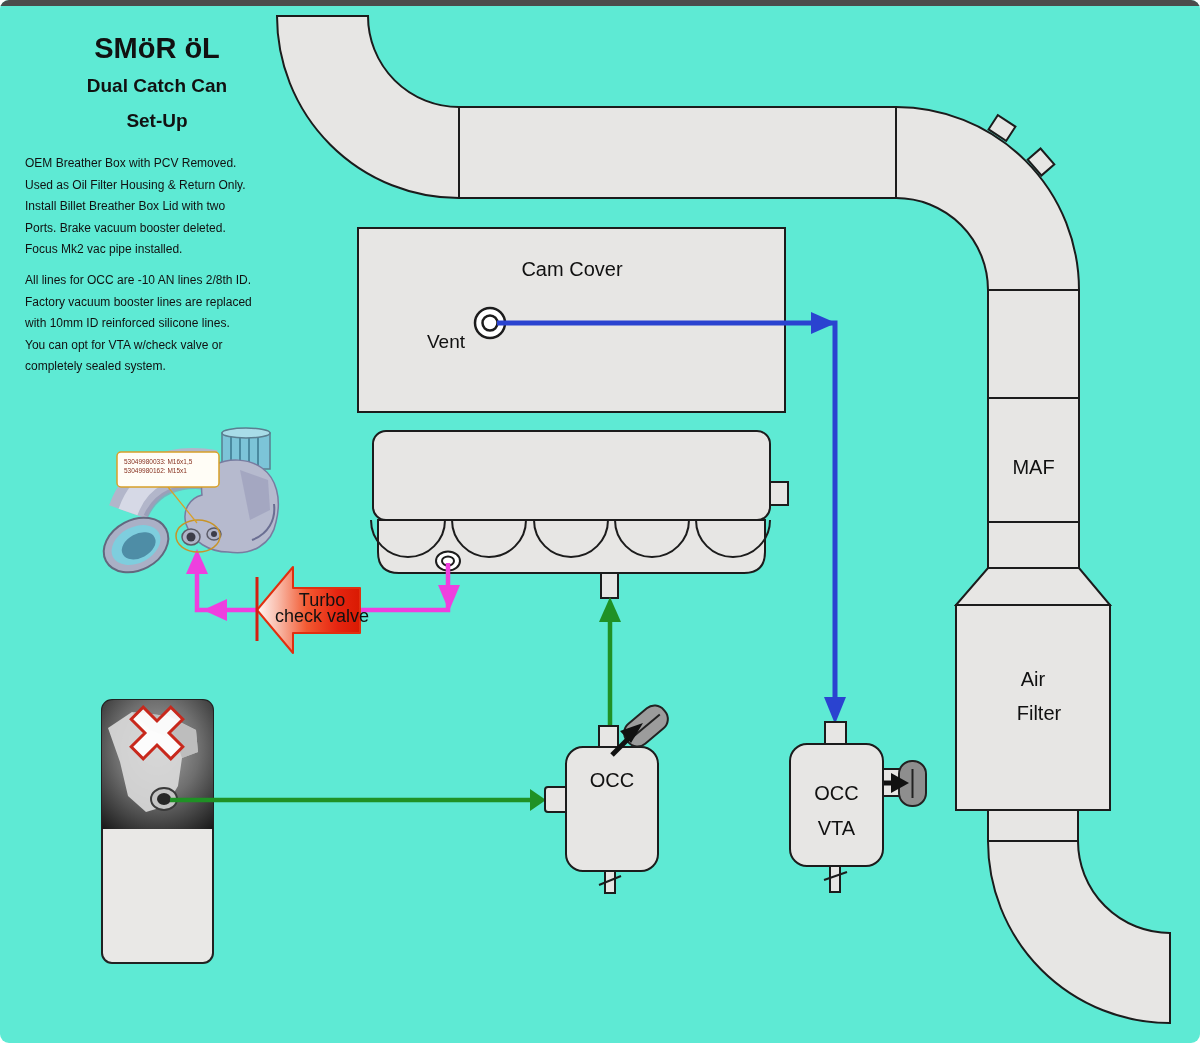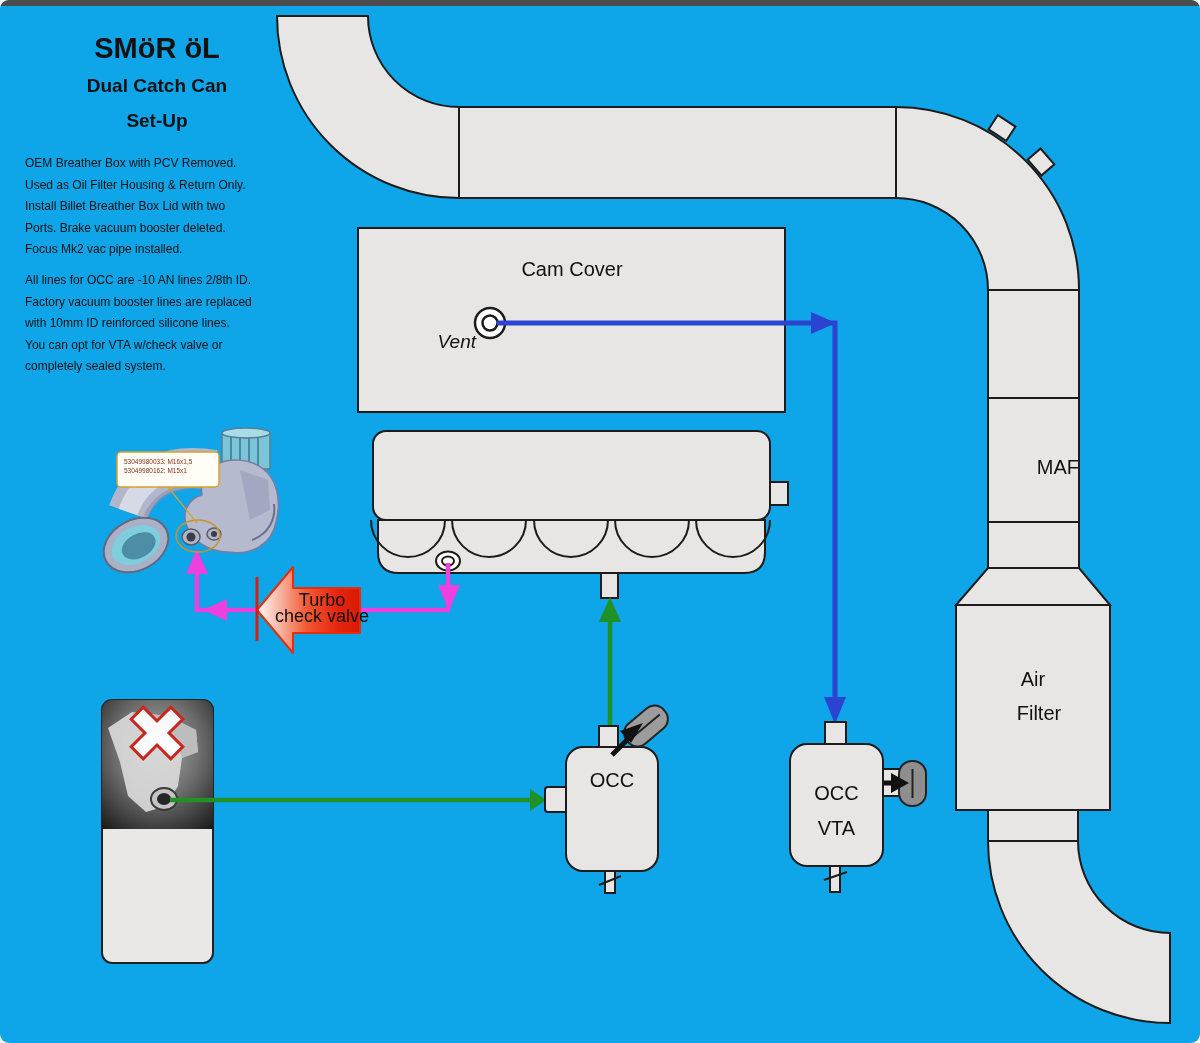--- a/index.html
+++ b/index.html
@@ -1,30 +1,30 @@
 <!DOCTYPE html>
 <html><head>
 <meta charset="utf-8">
 <style>
   html,body{margin:0;padding:0;background:#ffffff;}
   #stage{
     position:relative;width:1200px;height:1043px;
-    background:#0ea5e9;overflow:hidden;border-radius:9px;
+    background:#5eead4;overflow:hidden;border-radius:9px;
     font-family:"Liberation Sans",sans-serif;
   }
   #topbar{position:absolute;left:0;top:0;width:1200px;height:6px;background:#4c4c4c;}
   svg{position:absolute;left:0;top:0;}
   .s{fill:#e7e6e4;stroke:#1c1c1c;stroke-width:2;}
   .ln{fill:none;stroke:#1c1c1c;stroke-width:2;}
   .lbl{position:absolute;color:#111;white-space:pre-line;text-align:center;line-height:1.2;}
   .t1{font-size:29px;font-weight:bold;}
   .t2{font-size:19px;font-weight:bold;}
   .para{font-size:12px;line-height:21.6px;text-align:left;}
   .big{font-size:20px;}
-  .vent{font-size:19px;text-align:right;font-style:italic;}
+  .vent{font-size:19px;}
   .oem{font-size:20px;line-height:25px;}
   .tcv{font-size:18px;line-height:15.5px;}
   .tiny{font-size:6.5px;line-height:9px;color:#86301f;text-align:left;}
 </style>
 </head>
 <body>
 
 <div id="stage">
   <div id="topbar"></div>
 
@@ -193,21 +193,21 @@
   <div class="lbl para" style="left:25px;top:270px;width:330px;">All lines for OCC are -10 AN lines 2/8th ID.
 Factory vacuum booster lines are replaced
 with 10mm ID reinforced silicone lines.
 You can opt for VTA w/check valve or
 completely sealed system.</div>
 
   <div class="lbl big" style="left:458px;top:257px;width:228px;">Cam Cover</div>
   <div class="lbl vent" style="left:416px;top:331px;width:60px;">Vent</div>
 
 
-  <div class="lbl big" style="left:988px;top:455px;width:91px;text-align:right;">MAF</div>
+  <div class="lbl big" style="left:988px;top:455px;width:91px;">MAF</div>
   <div class="lbl big" style="left:956px;top:667px;width:154px;">Air</div>
   <div class="lbl big" style="left:956px;top:701px;width:154px;margin-left:6px;">Filter</div>
 
   <div class="lbl big" style="left:566px;top:768px;width:92px;">OCC</div>
   <div class="lbl big" style="left:790px;top:781px;width:93px;">OCC</div>
   <div class="lbl big" style="left:790px;top:816px;width:93px;">VTA</div>
 
   <div class="lbl tcv" style="left:262px;top:593px;width:120px;">Turbo
 check valve</div>
   <div class="lbl tiny" style="left:124px;top:457px;width:94px;">53049980033: M16x1,5

